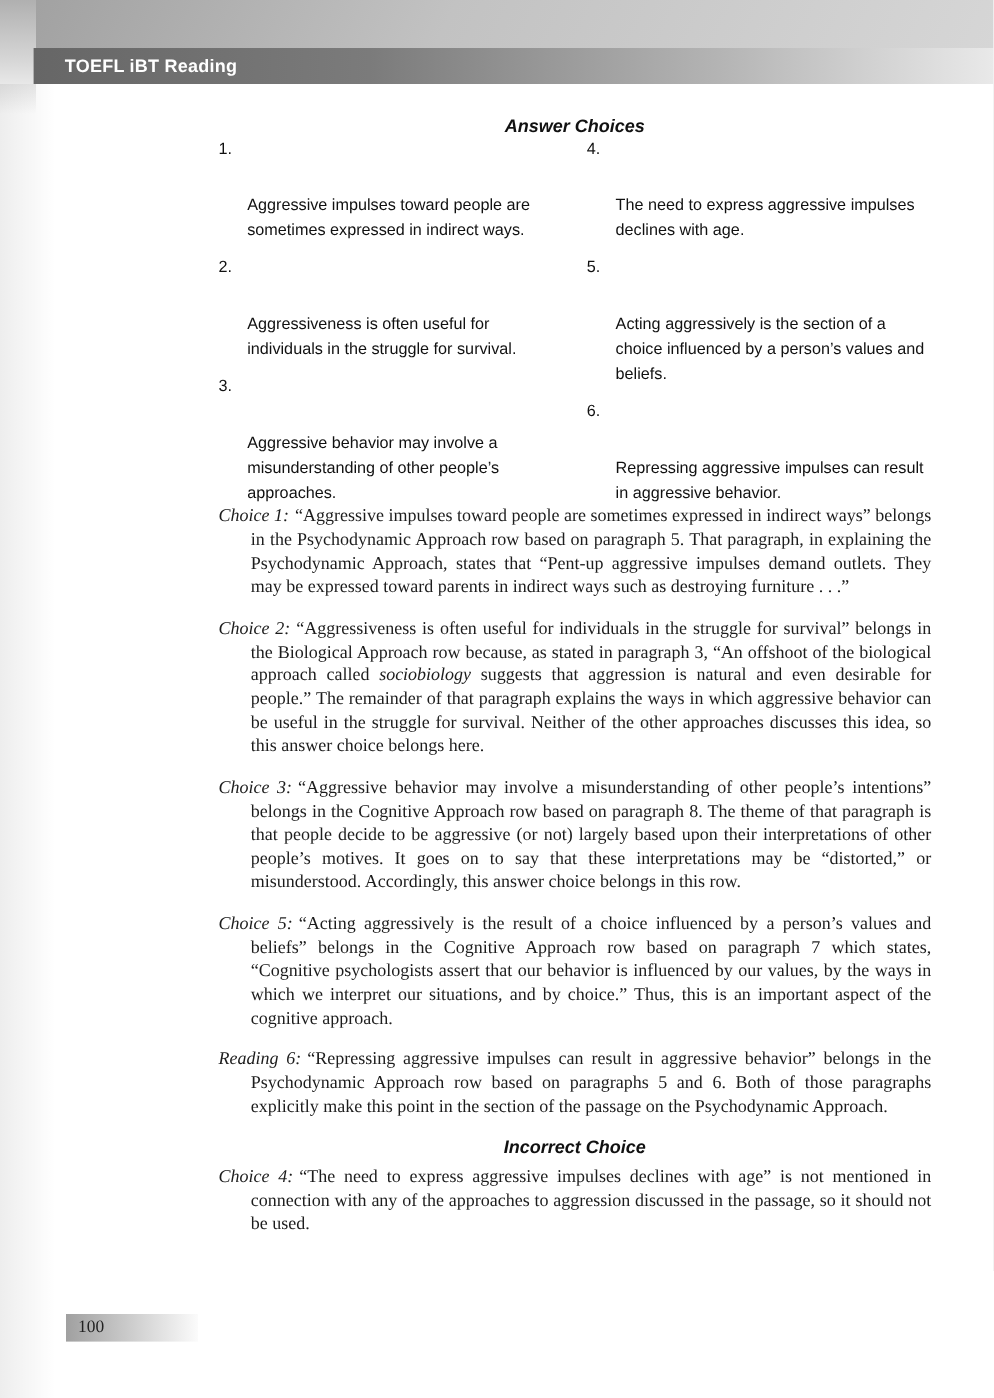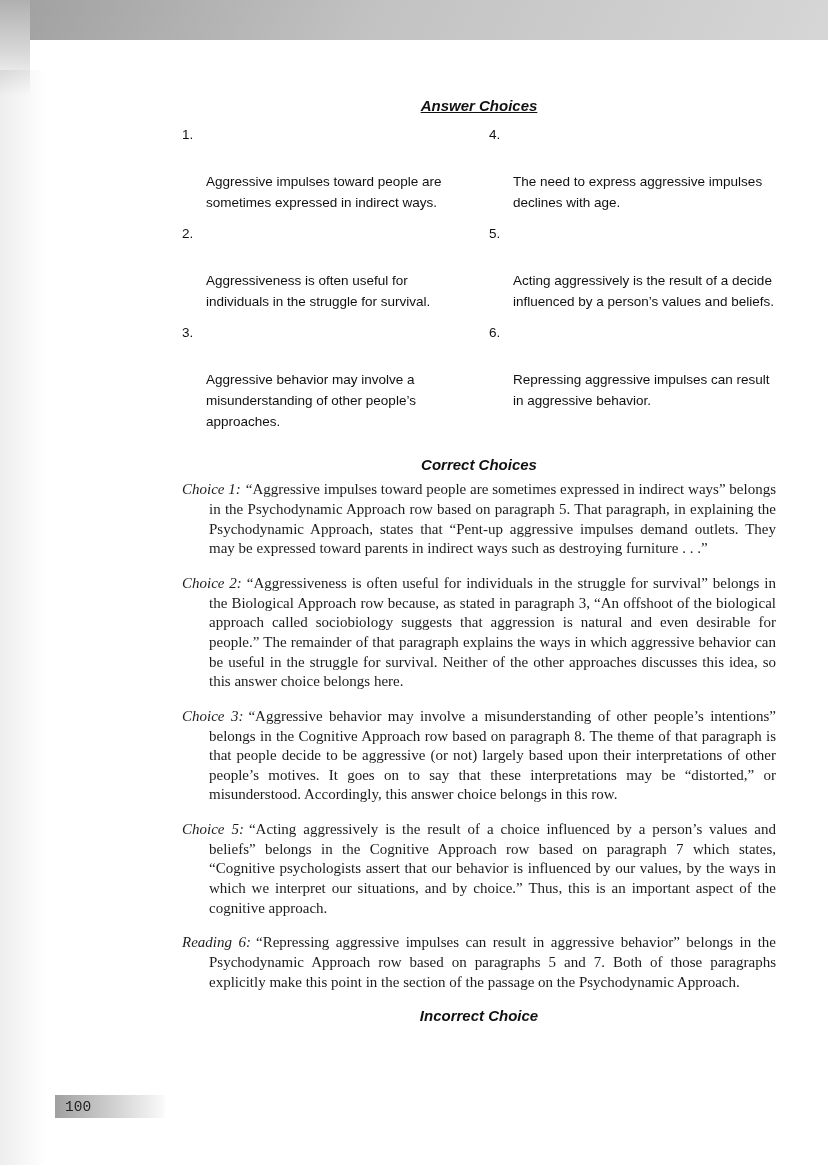--- a/index.html
+++ b/index.html
@@ -11,44 +11,47 @@
              background:linear-gradient(180deg,#b0b0b0 0%,#d8d8d8 55%,#ffffff 100%);}
   .edge-shade{position:absolute;top:70px;left:0;width:46px;height:1095px;pointer-events:none;
               background:linear-gradient(90deg,rgba(0,0,0,0.07),rgba(0,0,0,0) 100%);}
   .header-bar{position:absolute;top:40px;left:28px;right:0;height:30px;display:flex;align-items:center;
               background:linear-gradient(90deg,#666666 0%,#7b7b7b 35%,#b5b5b5 72%,#e9e9e9 100%);}
   .header-title{color:#ffffff;font-family:"Liberation Sans",sans-serif;font-weight:bold;
                 font-size:15px;padding-left:26px;letter-spacing:.2px;}
   .content{position:absolute;top:70px;left:182px;width:594px;}
   .section-heading{font-family:"Liberation Sans",sans-serif;font-style:italic;font-weight:bold;
                    font-size:15px;text-align:center;margin:0;color:#111;}
-  .h-answer{margin-top:27px;margin-bottom:11px;text-decoration:underline;}
+  .h-answer{margin-top:27px;}
   .h-correct{margin-top:24px;margin-bottom:7px;}
   .h-incorrect{margin-top:4px;margin-bottom:7px;}
   .choices-grid{display:flex;gap:20px;font-family:"Liberation Sans",sans-serif;
                 font-size:13.5px;line-height:1.55;color:#111;}
   .choices-col{flex:1;display:flex;flex-direction:column;gap:10px;}
   .choice-item{display:flex;}
   .num{width:24px;flex:none;}
   .itxt{flex:1;margin-top:47px;}
   .cpara{font-size:15px;line-height:1.31;text-align:justify;margin:0 0 15px 0;
          padding-left:27px;text-indent:-27px;}
   .clabel{font-style:italic;margin-right:5px;}
-  .iterm{}
+  .iterm{font-style:italic;}
   .footer-bar{position:absolute;left:55px;bottom:47px;width:110px;height:23px;display:flex;align-items:center;
               background:linear-gradient(90deg,#a0a0a0 0%,#d2d2d2 55%,#fbfbfb 100%);}
-  .footer-num{font-family:Liberation Mono, monospace;font-size:14.5px;color:#222;padding-left:10px;}
+  .footer-num{font-family:Liberation Serif, serif;font-size:14.5px;color:#222;padding-left:10px;}
 </style>
 </head>
 <body>
 
 <div class="canvas">
   <div class="top-strip"></div>
   <div class="left-edge"></div>
 
+  <div class="header-bar">
+    <span class="header-title">TOEFL iBT Reading</span>
+  </div>
 
   <div class="content">
 
     <h3 class="section-heading h-answer">Answer Choices</h3>
 
     <div class="choices-grid">
       <div class="choices-col">
         <div class="choice-item">
           <span class="num">1.</span>
           <span class="itxt">Aggressive impulses toward people are sometimes expressed in indirect ways.</span>
@@ -62,53 +65,55 @@
           <span class="itxt">Aggressive behavior may involve a misunderstanding of other people’s approaches.</span>
         </div>
       </div>
       <div class="choices-col">
         <div class="choice-item">
           <span class="num">4.</span>
           <span class="itxt">The need to express aggressive impulses declines with age.</span>
         </div>
         <div class="choice-item">
           <span class="num">5.</span>
-          <span class="itxt">Acting aggressively is the result of a decide influenced by a person’s values and beliefs.</span>
+          <span class="itxt">Acting aggressively is the section of a choice influenced by a person’s values and beliefs.</span>
         </div>
         <div class="choice-item">
           <span class="num">6.</span>
           <span class="itxt">Repressing aggressive impulses can result in aggressive behavior.</span>
         </div>
       </div>
     </div>
 
-    <h3 class="section-heading h-correct">Correct Choices</h3>
 
     <p class="cpara">
       <span class="clabel">Choice 1:</span><span>“Aggressive impulses toward people are sometimes expressed in indirect ways” belongs in the Psychodynamic Approach row based on paragraph 5. That paragraph, in explaining the Psychodynamic Approach, states that “Pent-up aggressive impulses demand outlets. They may be expressed toward parents in indirect ways such as destroying furniture . . .”</span>
     </p>
 
     <p class="cpara">
       <span class="clabel">Choice 2:</span><span>“Aggressiveness is often useful for individuals in the struggle for survival” belongs in the Biological Approach row because, as stated in paragraph 3, “An offshoot of the biological approach called </span><span class="iterm">sociobiology</span><span> suggests that aggression is natural and even desirable for people.” The remainder of that paragraph explains the ways in which aggressive behavior can be useful in the struggle for survival. Neither of the other approaches discusses this idea, so this answer choice belongs here.</span>
     </p>
 
     <p class="cpara">
       <span class="clabel">Choice 3:</span><span>“Aggressive behavior may involve a misunderstanding of other people’s intentions” belongs in the Cognitive Approach row based on paragraph 8. The theme of that paragraph is that people decide to be aggressive (or not) largely based upon their interpretations of other people’s motives. It goes on to say that these interpretations may be “distorted,” or misunderstood. Accordingly, this answer choice belongs in this row.</span>
     </p>
 
     <p class="cpara">
       <span class="clabel">Choice 5:</span><span>“Acting aggressively is the result of a choice influenced by a person’s values and beliefs” belongs in the Cognitive Approach row based on paragraph 7 which states, “Cognitive psychologists assert that our behavior is influenced by our values, by the ways in which we interpret our situations, and by choice.” Thus, this is an important aspect of the cognitive approach.</span>
     </p>
 
     <p class="cpara">
-      <span class="clabel">Reading 6:</span><span>“Repressing aggressive impulses can result in aggressive behavior” belongs in the Psychodynamic Approach row based on paragraphs 5 and 7. Both of those paragraphs explicitly make this point in the section of the passage on the Psychodynamic Approach.</span>
+      <span class="clabel">Reading 6:</span><span>“Repressing aggressive impulses can result in aggressive behavior” belongs in the Psychodynamic Approach row based on paragraphs 5 and 6. Both of those paragraphs explicitly make this point in the section of the passage on the Psychodynamic Approach.</span>
     </p>
 
     <h3 class="section-heading h-incorrect">Incorrect Choice</h3>
 
+    <p class="cpara">
+      <span class="clabel">Choice 4:</span><span>“The need to express aggressive impulses declines with age” is not mentioned in connection with any of the approaches to aggression discussed in the passage, so it should not be used.</span>
+    </p>
 
   </div>
 
   <div class="footer-bar">
     <span class="footer-num">100</span>
   </div>
 
   <div class="edge-shade"></div>
 </div>
 

